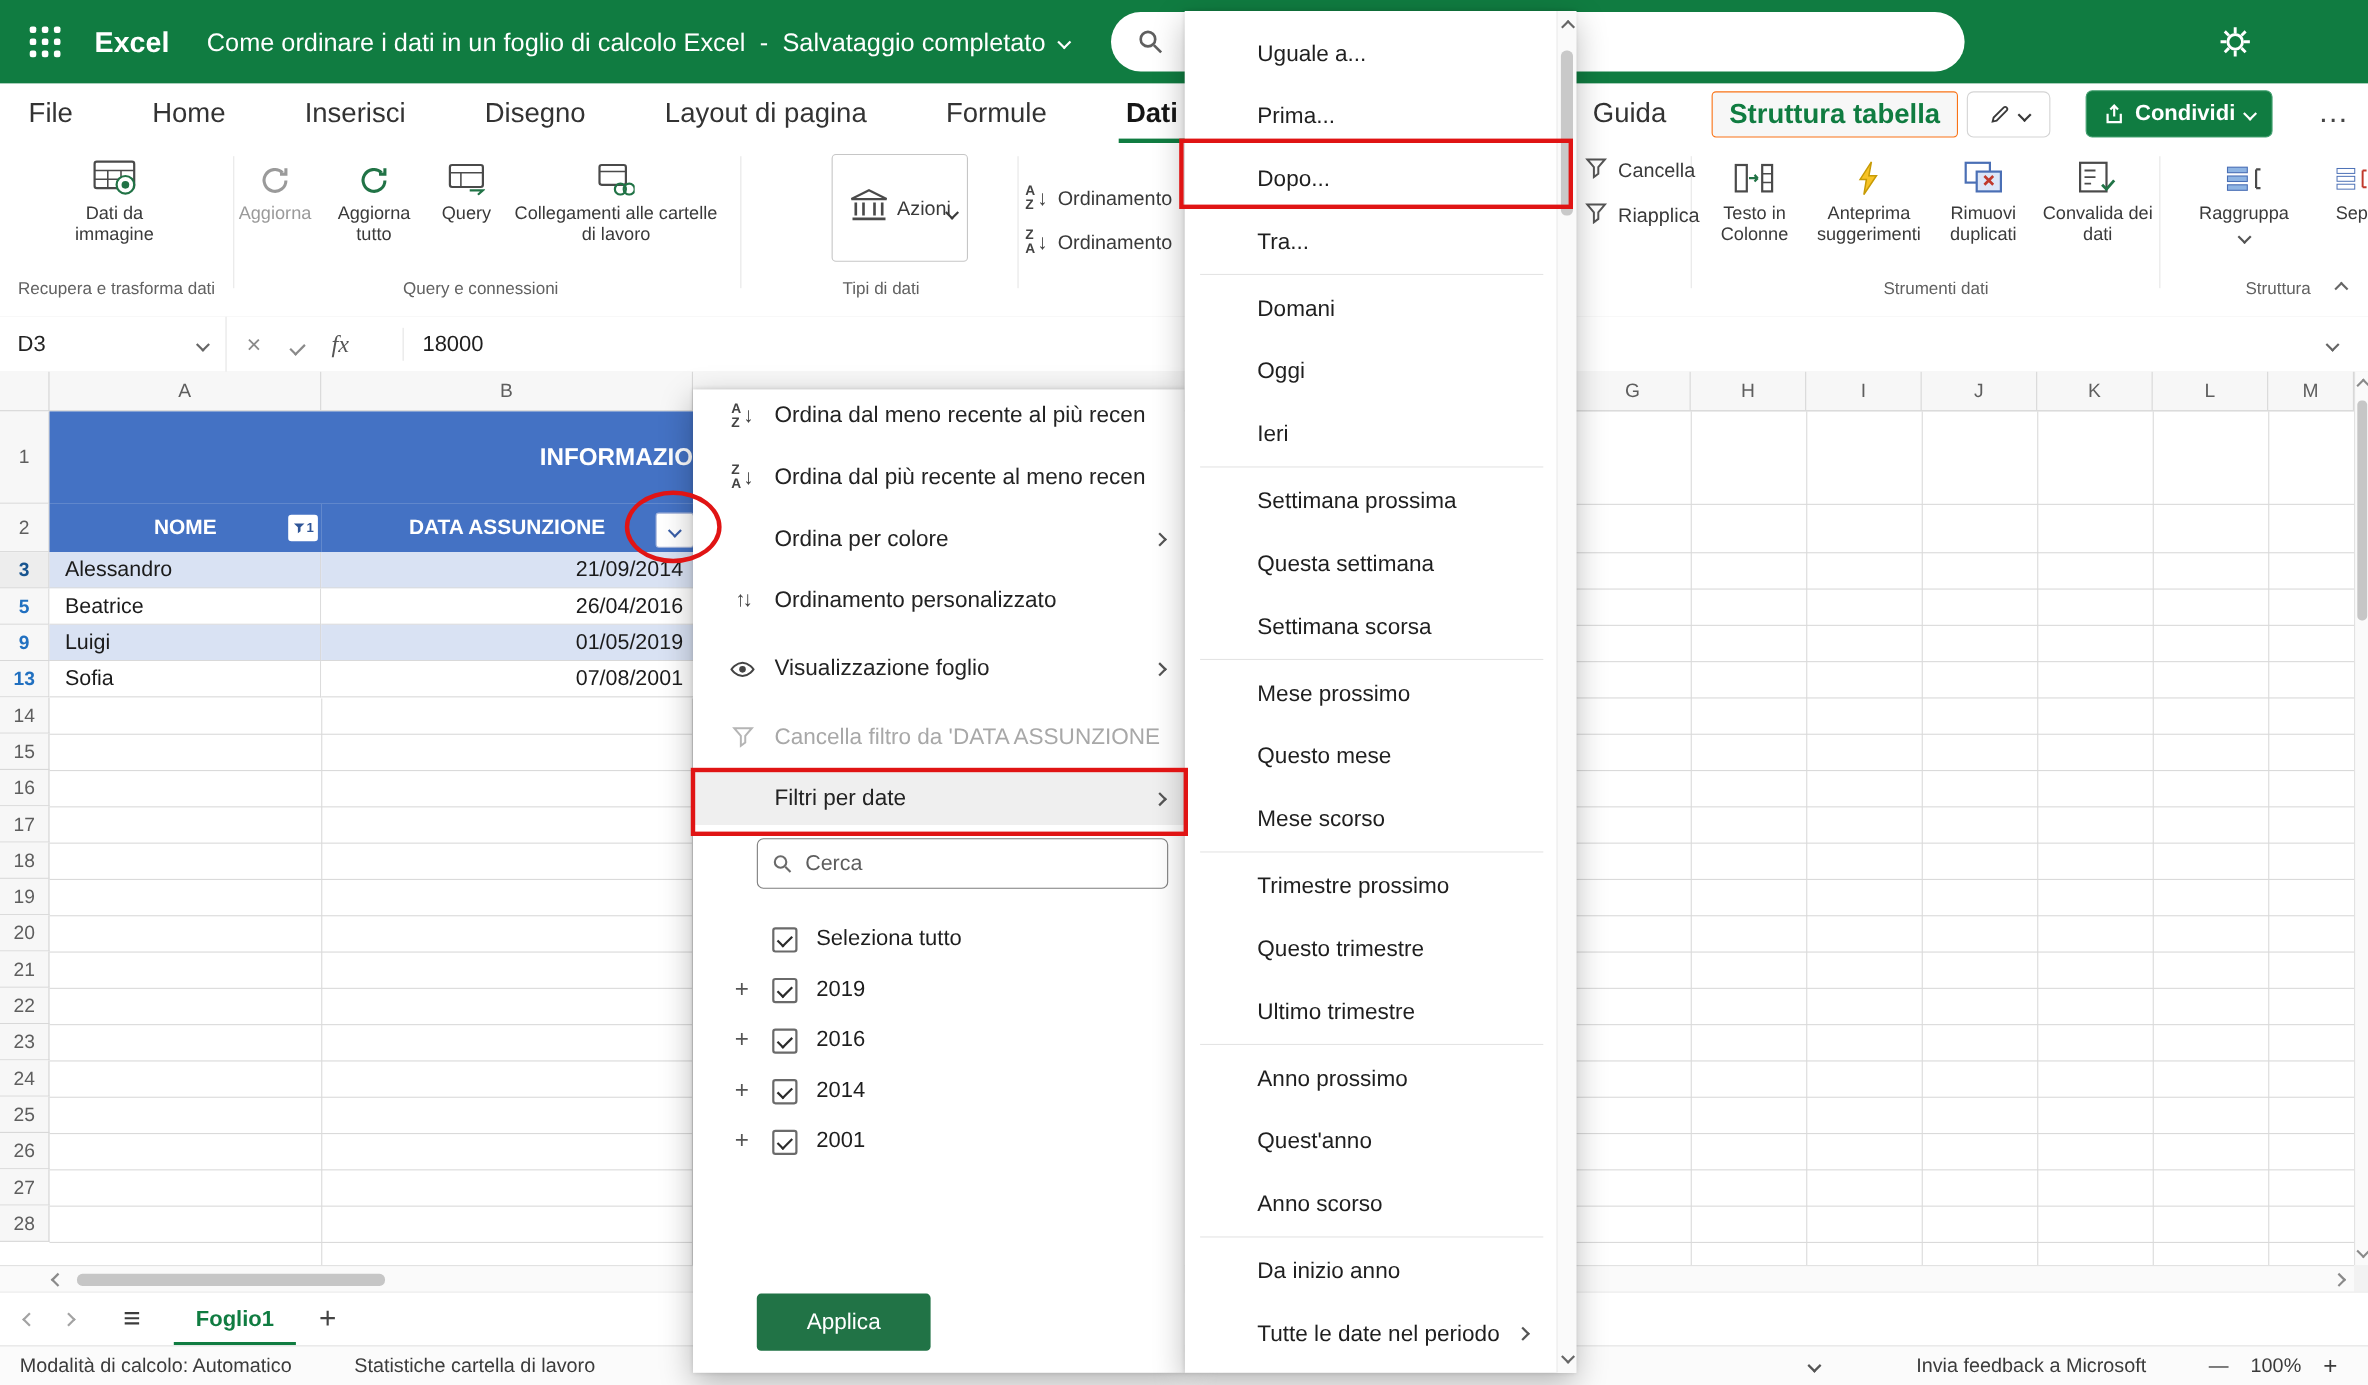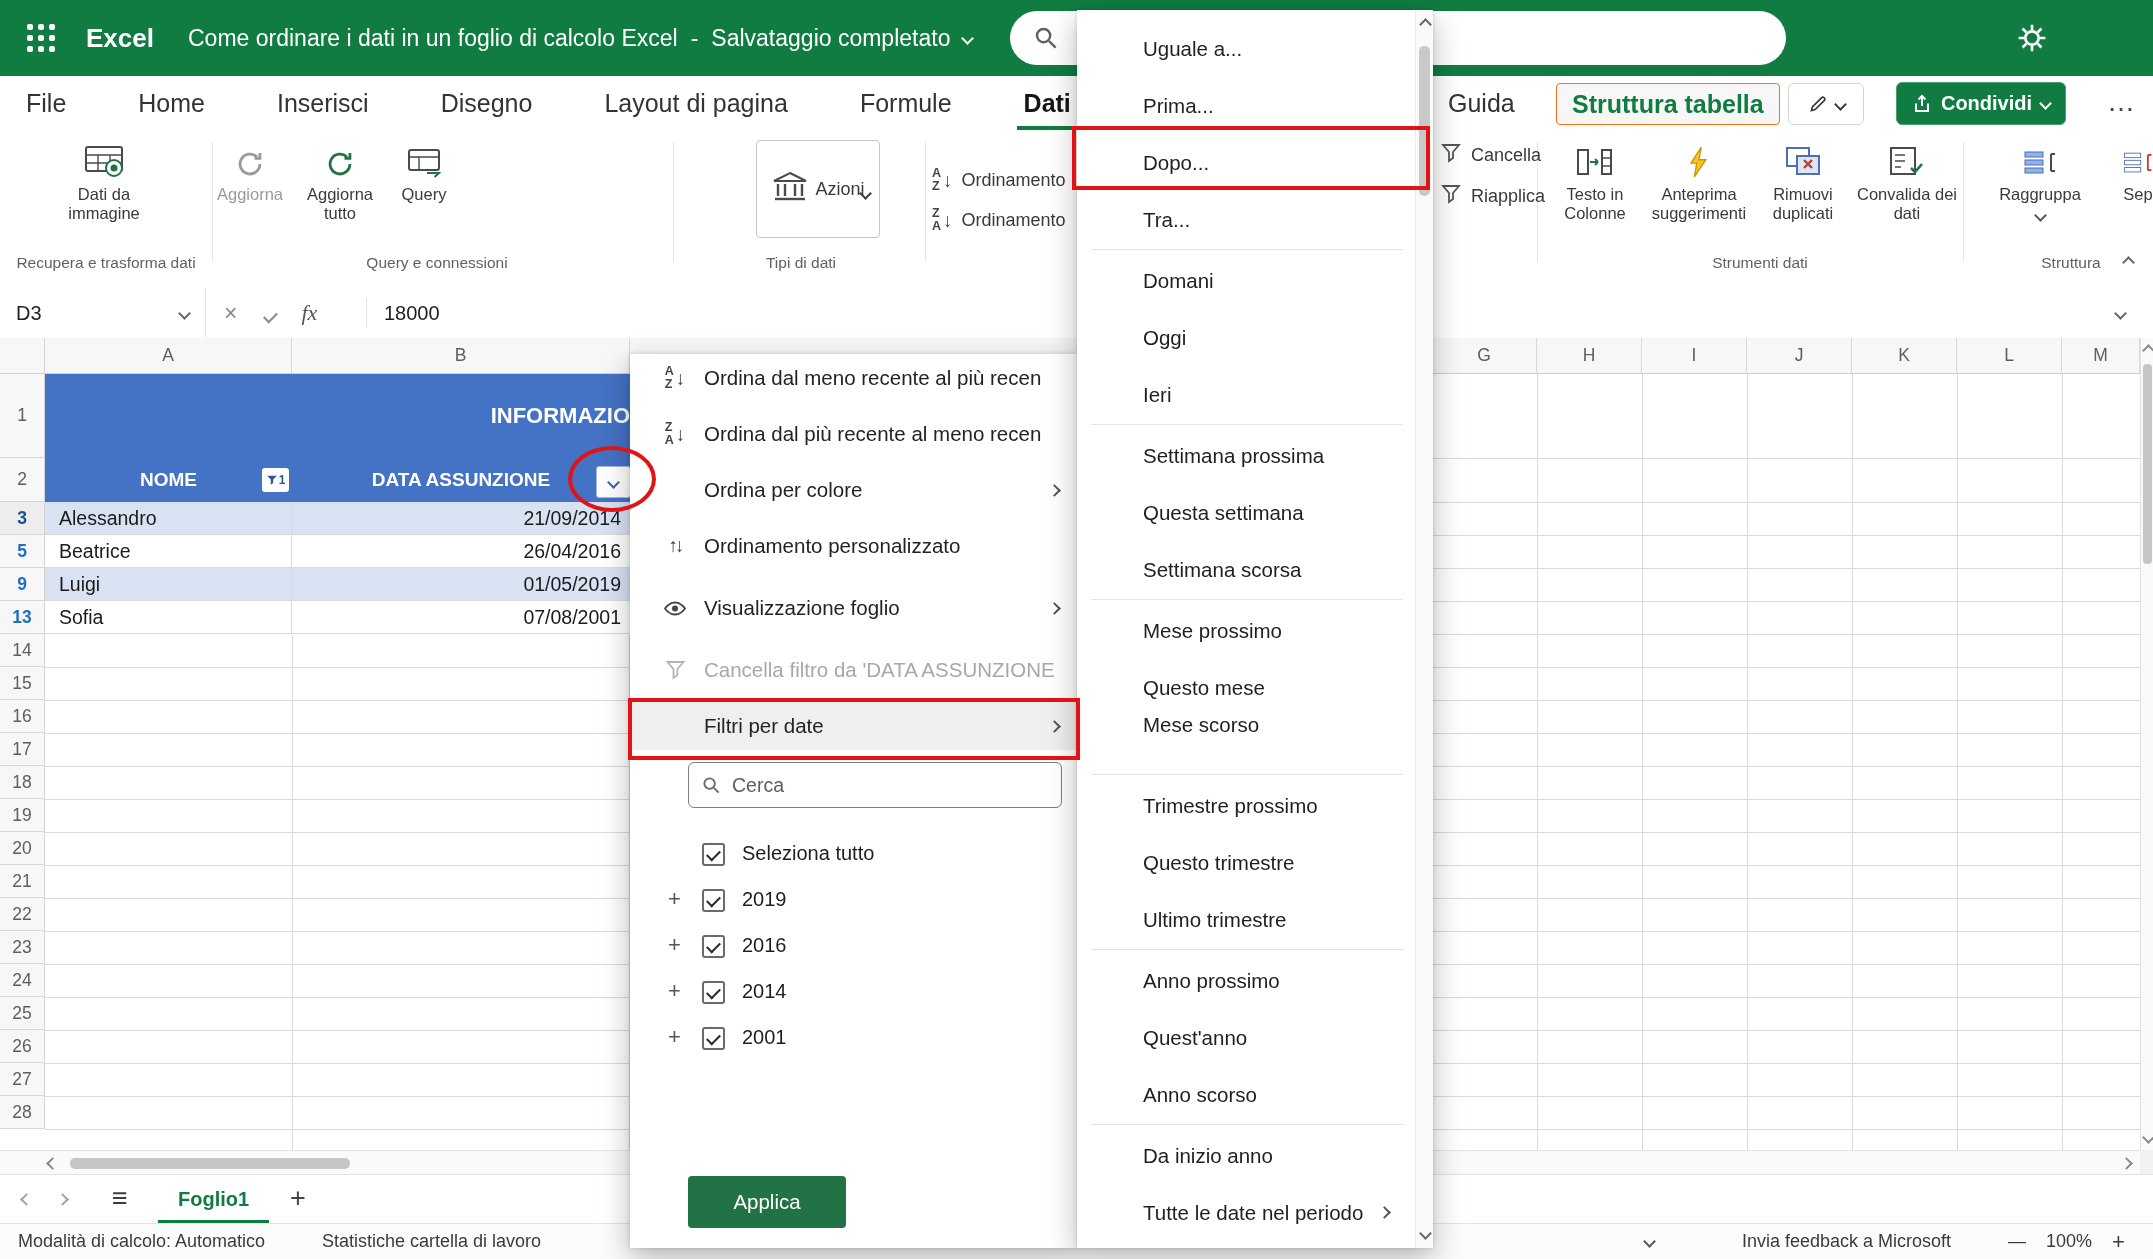--- a/index.html
+++ b/index.html
@@ -230,20 +230,31 @@
     </div>
     <div class="bigbtn" style="left:390px;width:68px">
       <span class="ric">
         <svg width="34" height="30" viewBox="0 0 34 30">
             <rect x="2" y="2" width="30" height="20" rx="2" fill="none" stroke="#4a4a4a" stroke-width="2"></rect>
             <path d="M2 9h30M12 9v13" stroke="#4a4a4a" stroke-width="1.4"></path>
             <path d="M20 25h12l-4.5 4" fill="none" stroke="#217346" stroke-width="2"></path>
           </svg>
       </span>
       <span>Query</span>
+    </div>
+    <div class="bigbtn" style="left:462px;width:196px">
+      <span class="ric">
+        <svg width="34" height="30" viewBox="0 0 34 30">
+            <rect x="2" y="2" width="24" height="18" rx="2" fill="none" stroke="#4a4a4a" stroke-width="2"></rect>
+            <path d="M2 8h24" stroke="#4a4a4a" stroke-width="1.4"></path>
+            <circle cx="21" cy="24" r="5" fill="none" stroke="#217346" stroke-width="2"></circle>
+            <circle cx="29" cy="24" r="5" fill="none" stroke="#217346" stroke-width="2"></circle>
+          </svg>
+      </span>
+      <span>Collegamenti alle cartelle di lavoro</span>
     </div>
     <div class="grplabel" style="left:337px;width:200px">Query e connessioni</div>
 
     <div class="actionsbox">
       <span class="ric">
         <svg width="38" height="32" viewBox="0 0 38 32">
             <path d="M19 2 35 10H3z" fill="none" stroke="#4a4a4a" stroke-width="2"></path>
             <path d="M7 13v12M14 13v12M24 13v12M31 13v12" stroke="#4a4a4a" stroke-width="2.4"></path>
             <path d="M4 28h30" stroke="#4a4a4a" stroke-width="2.4"></path>
           </svg>
@@ -654,21 +665,21 @@
         <div class="ditem" style="top: 531px;">
           <span class="dlb">Settimana scorsa</span>
         </div>
         <div class="dsep" style="top: 589px;"></div>
         <div class="ditem" style="top: 592px;">
           <span class="dlb">Mese prossimo</span>
         </div>
         <div class="ditem" style="top: 649px;">
           <span class="dlb">Questo mese</span>
         </div>
-        <div class="ditem" style="top: 686px;">
+        <div class="ditem" style="top: 706px;">
           <span class="dlb">Mese scorso</span>
         </div>
         <div class="dsep" style="top: 764px;"></div>
         <div class="ditem" style="top: 767px;">
           <span class="dlb">Trimestre prossimo</span>
         </div>
         <div class="ditem" style="top: 824px;">
           <span class="dlb">Questo trimestre</span>
         </div>
         <div class="ditem" style="top: 881px;">

